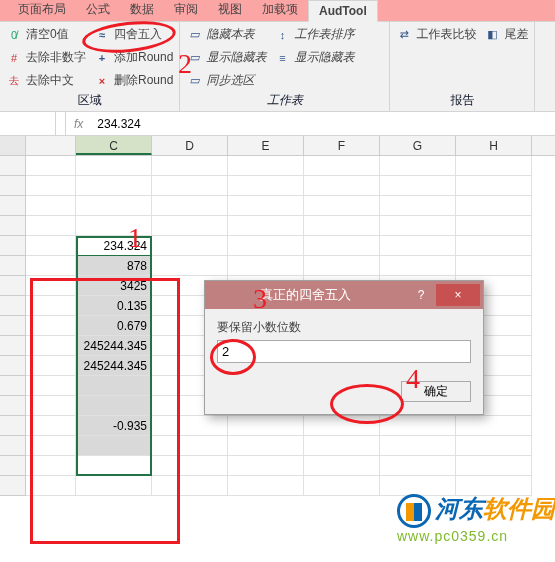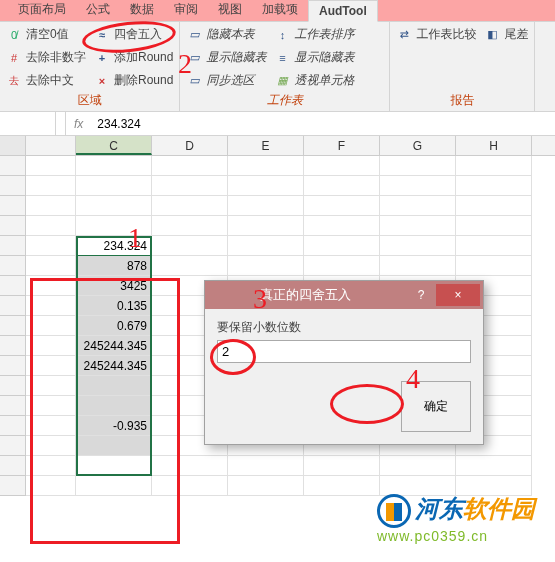--- a/index.html
+++ b/index.html
@@ -8,21 +8,21 @@
 .ribbon-tabs { display: flex; background: #fca5a5; border-bottom: 1px solid #d4d4d4; height: 22px; align-items: flex-end; padding-left: 8px; }
 .ribbon-tabs .tab { padding: 3px 10px 3px; font-size: 12px; color: #444; cursor: pointer; }
 .ribbon-tabs .tab.active { background: #f1f1f1; border: 1px solid #d4d4d4; border-bottom: 1px solid #f1f1f1; margin-bottom: -1px; font-weight: bold; }
 
 .ribbon-body { background: #f1f1f1; border-bottom: 1px solid #d4d4d4; display: flex; height: 90px; }
 .group { border-right: 1px solid #d4d4d4; padding: 4px 6px 2px 6px; display: flex; flex-direction: column; justify-content: space-between; }
 .group-commands { display: flex; gap: 8px; }
 .command-col { display: flex; flex-direction: column; gap: 6px; }
 .cmd { display: flex; align-items: center; gap: 4px; font-size: 12px; color: #444; cursor: pointer; white-space: nowrap; }
 .cmd .icon { width: 16px; height: 16px; display: inline-flex; align-items: center; justify-content: center; font-size: 11px; }
-.group-label { text-align: center; font-size: 12px; color: #c2410c; padding-top: 2px; }
+.group-label { text-align: center; font-size: 12px; color: #0f172a; padding-top: 2px; }
 
 .formula-row { display: flex; align-items: center; border-bottom: 1px solid #d4d4d4; height: 24px; background: #fff; }
 .namebox { width: 56px; border-right: 1px solid #d4d4d4; padding: 0 6px; height: 100%; display: flex; align-items: center; }
 .fx-divider { width: 10px; border-right: 1px solid #d4d4d4; height: 100%; }
 .fx-label { padding: 0 8px; font-style: italic; color: #888; }
 .fx-input { flex: 1; border: none; outline: none; font-size: 12px; padding: 0 6px; }
 
 .sheet-wrap { position: relative; }
 .col-headers { display: flex; height: 20px; border-bottom: 1px solid #ccc; background: #f3f3f3; }
 .corner { width: 26px; border-right: 1px solid #ccc; background: #e8e8e8; }
@@ -43,23 +43,23 @@
 
 .dialog { position: absolute; background: #f0f0f0; border: 1px solid #a0a0a0; box-shadow: 4px 4px 10px rgba(0,0,0,0.3); width: 280px; }
 .dialog-title { background: #c08080; color: #fff; display: flex; align-items: center; height: 28px; padding: 0 0 0 0; }
 .dialog-title .title-text { flex: 1; text-align: center; font-size: 13px; }
 .title-btn { width: 30px; height: 22px; display: flex; align-items: center; justify-content: center; cursor: pointer; color: #fff; }
 .title-btn.close { background: #c75050; width: 44px; height: 22px; margin-right: 3px; }
 .dialog-body { padding: 10px 12px; }
 .dialog-body .label { font-size: 12px; display: block; margin-bottom: 4px; }
 .dialog-body input[type=text] { width: 100%; padding: 3px 4px; border: 1px solid #aaa; font-size: 13px; }
 .dialog-buttons { display: flex; justify-content: flex-end; gap: 14px; padding: 8px 12px 12px; }
-.dialog-buttons button { padding: 16px 22px; font-size: 12px; background: #f0f0f0; border: 1px solid #aaa; cursor: pointer; }
-
-.watermark { position: absolute; right: 20px; bottom: 18px; text-align: left; font-family: Arial; pointer-events: none; }
+.dialog-buttons button { padding: 1px 22px; font-size: 12px; background: #f0f0f0; border: 1px solid #aaa; cursor: pointer; }
+
+.watermark { position: absolute; right: 0; bottom: 18px; text-align: left; font-family: Arial; pointer-events: none; }
 .watermark .l1 { color: #0a67b3; font-size: 24px; font-weight: bold; font-style: italic; }
 .watermark .l1 .orange { color: #f39800; }
 .watermark .l2 { color: #7fba2a; font-size: 14px; letter-spacing: 1px; }
 .logo-circle { display:inline-block; width:34px; height:34px; border-radius:50%; border:3px solid #0a67b3; position:relative; vertical-align:middle; margin-right:4px; }
 .logo-circle::before { content:""; position:absolute; left:6px; top:6px; width:8px; height:18px; background:#f39800; }
 .logo-circle::after { content:""; position:absolute; right:6px; top:6px; width:8px; height:18px; background:#0a67b3; }
 
 
 .ic-zero::before { content:"0̸"; color:#2a6; }
 .ic-num::before { content:"#"; color:#c33; }
@@ -141,24 +141,20 @@
       </div>
       <div class="command-col">
         <div class="cmd">
             <span class="icon ic-sort"></span>
             <span>工作表排序</span>
           </div>
         <div class="cmd">
             <span class="icon ic-list"></span>
             <span>显示隐藏表</span>
           </div>
-        <div class="cmd">
-            <span class="icon ic-grid"></span>
-            <span>透视单元格</span>
-          </div>
       </div>
     </div>
     <div class="group-label">工作表</div>
   </div>
 
   <div class="group" style="min-width:140px;">
     <div class="group-commands">
       <div class="command-col">
         <div class="cmd">
             <span class="icon ic-cmp"></span>

